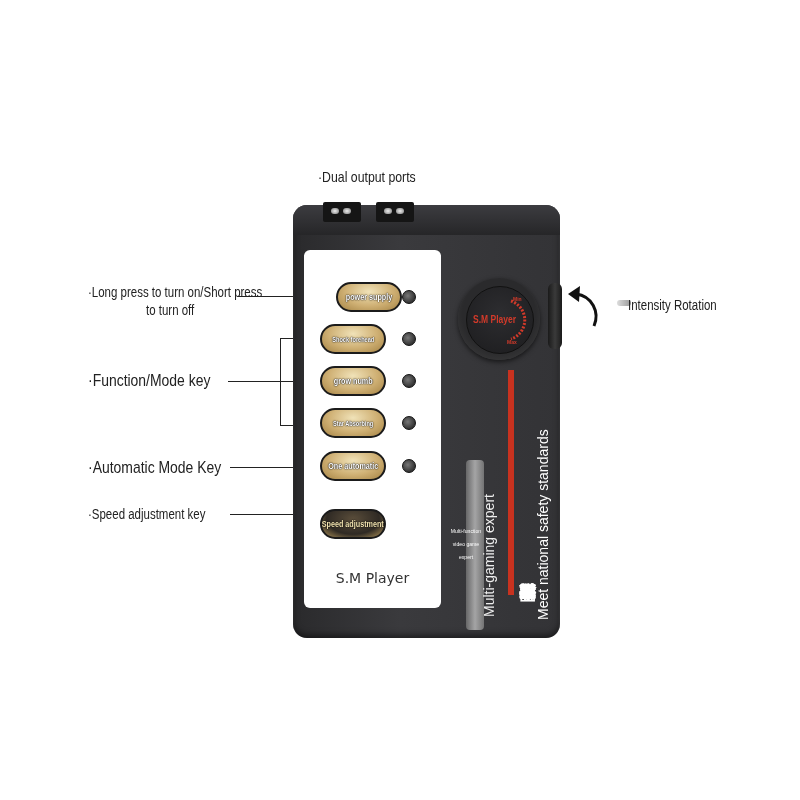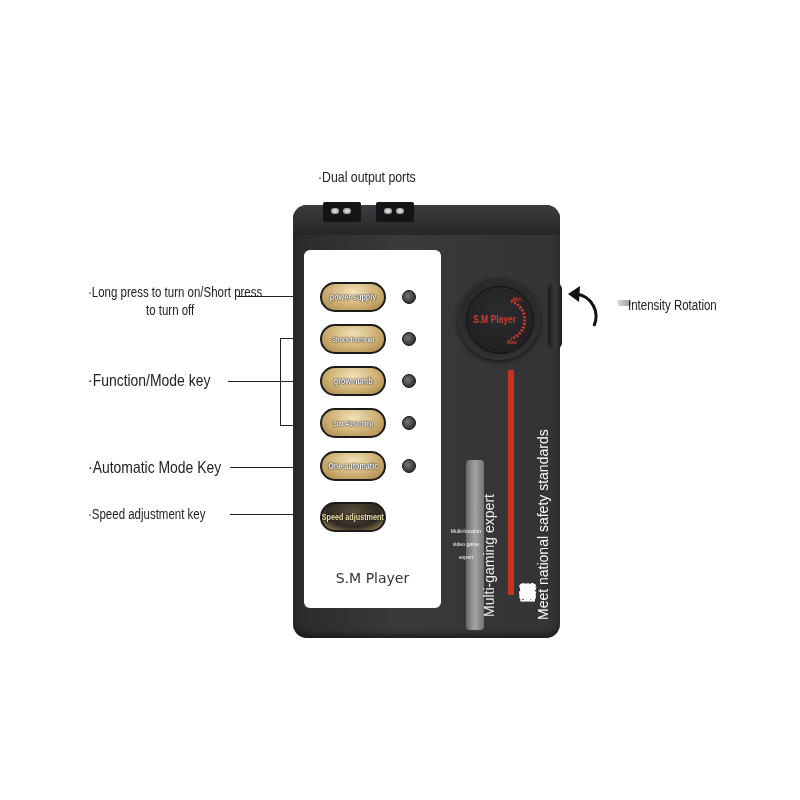--- a/index.html
+++ b/index.html
@@ -130,21 +130,21 @@
   <div class="port" style="left:30px;">
     <div class="pin" style="left:8px;"></div>
     <div class="pin" style="left:20px;"></div>
   </div>
   <div class="port" style="left:83px;">
     <div class="pin" style="left:8px;"></div>
     <div class="pin" style="left:20px;"></div>
   </div>
 
   <div class="panel">
-    <div class="key" style="left:16px; top:32px;align-items:center;">
+    <div class="key" style="left:32px; top:32px;align-items:center;">
       <span class="lbl">power supply</span>
     </div>
     <div class="led" style="left:98px; top:40px;"></div>
 
     <div class="key" style="left:16px; top:74px;">
       <span class="lbl small">Shock forehead</span>
     </div>
     <div class="led" style="left:98px; top:82px;"></div>
 
     <div class="key" style="left:16px; top:116px;">
@@ -155,21 +155,21 @@
     <div class="key" style="left:16px; top:158px;">
       <span class="lbl small">Star Absorbing</span>
     </div>
     <div class="led" style="left:98px; top:166px;"></div>
 
     <div class="key" style="left:16px; top:201px;">
       <span class="lbl">One automatic</span>
     </div>
     <div class="led" style="left:98px; top:209px;"></div>
 
-    <div class="key dark" style="left:16px; top:252px;">
+    <div class="key dark" style="left:16px; top:259px;">
       <span class="lbl" style="color:#f3e4b0;">Speed adjustment</span>
     </div>
 
     <div class="brand">S.M Player</div>
   </div>
 
   <div class="wheel"></div>
   <div class="knob-outer">
     <div class="knob">
       <span class="brandtxt">S.M Player</span>

